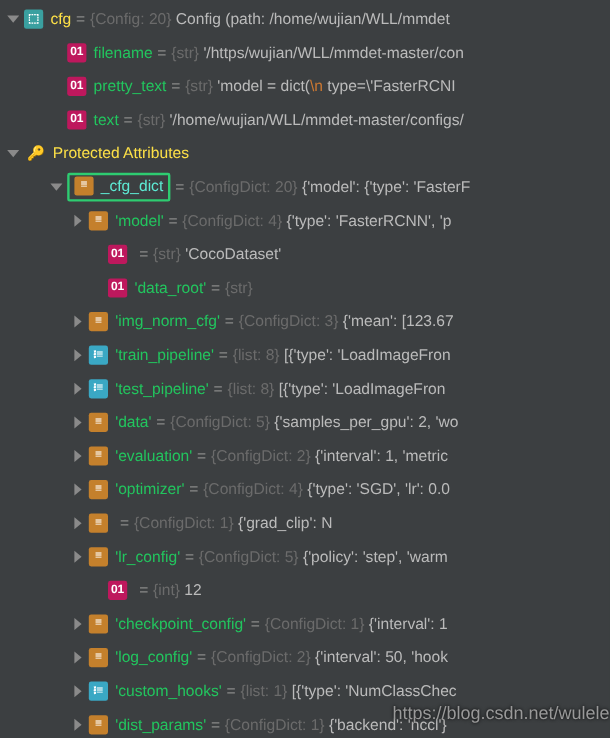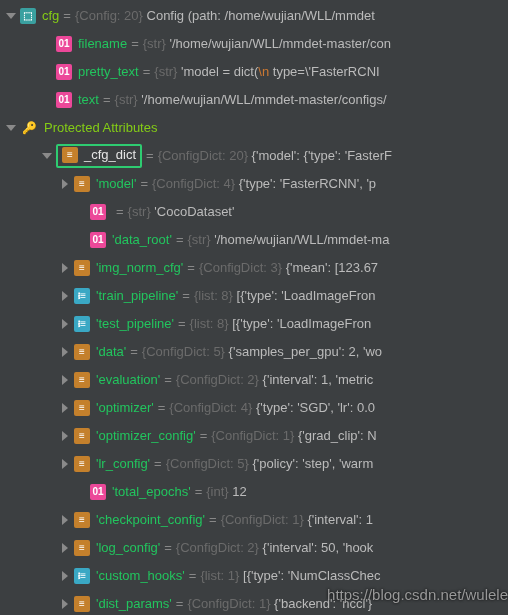--- a/index.html
+++ b/index.html
@@ -51,37 +51,37 @@
     display: inline-flex;
     align-items: center;
     justify-content: center;
     margin-right: 6px;
     border-radius: 2px;
     font-size: 10px;
     font-weight: bold;
     flex-shrink: 0;
   }
   .type-icon.str {
-    background: #ec4899; color: #fff;
+    background: #be185d; color: #fff;
   }
   .type-icon.dict {
     background: #c4802c; color: #fff;
   }
   .type-icon.list {
     background: #3aa8c4; color: #fff;
   }
   .type-icon.special {
     background: #3aa0a0; color: #fff;
   }
   .type-icon.key {
     color: #9c9c9c; background: none; font-size: 12px;
   }
   .name { color: #22c55e; }
-  .name.special { color: #e5e5e5; }
-  .name.section { color: #84cc16; }
+  .name.special { color: #5eead4; }
+  .name.section { color: #fde047; }
   .eq { color: #888; margin: 0 4px; }
   .type-hint { color: #6b6b6b; text-align: right; }
   .value { color: #6a8759; }
   .value.str { color: #bbbbbb; }
   .value.esc { color: #cc7832; }
   .highlight {
     border: 2px solid #2ecc71;
     border-radius: 2px;
     padding: 0 4px 2px 4px;
     display: inline-flex;
@@ -112,21 +112,21 @@
 
   <div id="rows">
       <div class="row">
         <span class="indent" style="width: 36px;"></span>
         <span class="arrow none"></span>
         <span class="type-icon str">01</span>
         <span class="name">filename</span>
         <span class="eq"> = </span>
         <span class="type-hint">{str}</span>
         <span>&nbsp;</span>
-        <span class="value str">'/home/wujian/WLL/mmdet-master/con</span>
+        <span class="value str">'/https/wujian/WLL/mmdet-master/con</span>
       </div>
       <div class="row">
         <span class="indent" style="width: 36px;"></span>
         <span class="arrow none"></span>
         <span class="type-icon str">01</span>
         <span class="name">pretty_text</span>
         <span class="eq"> = </span>
         <span class="type-hint">{str}</span>
         <span>&nbsp;</span>
         <span class="value str"><span>'model = dict(</span><span class="value esc">\n</span><span>    type=\'FasterRCNI</span></span>
@@ -179,21 +179,20 @@
         <span class="value str">'CocoDataset'</span>
       </div>
       <div class="row">
         <span class="indent" style="width: 70px;"></span>
         <span class="arrow none"></span>
         <span class="type-icon str">01</span>
         <span class="name">'data_root'</span>
         <span class="eq"> = </span>
         <span class="type-hint">{str}</span>
         <span>&nbsp;</span>
-        <span class="value str">'/home/wujian/WLL/mmdet-ma</span>
       </div>
       <div class="row">
         <span class="indent" style="width: 54px;"></span>
         <span class="arrow right"></span>
         <span class="type-icon dict">≡</span>
         <span class="name">'img_norm_cfg'</span>
         <span class="eq"> = </span>
         <span class="type-hint">{ConfigDict: 3}</span>
         <span>&nbsp;</span>
         <span class="value str">{'mean': [123.67</span>
@@ -245,41 +244,39 @@
         <span class="name">'optimizer'</span>
         <span class="eq"> = </span>
         <span class="type-hint">{ConfigDict: 4}</span>
         <span>&nbsp;</span>
         <span class="value str">{'type': 'SGD', 'lr': 0.0</span>
       </div>
       <div class="row">
         <span class="indent" style="width: 54px;"></span>
         <span class="arrow right"></span>
         <span class="type-icon dict">≡</span>
-        <span class="name">'optimizer_config'</span>
         <span class="eq"> = </span>
         <span class="type-hint">{ConfigDict: 1}</span>
         <span>&nbsp;</span>
         <span class="value str">{'grad_clip': N</span>
       </div>
       <div class="row">
         <span class="indent" style="width: 54px;"></span>
         <span class="arrow right"></span>
         <span class="type-icon dict">≡</span>
         <span class="name">'lr_config'</span>
         <span class="eq"> = </span>
         <span class="type-hint">{ConfigDict: 5}</span>
         <span>&nbsp;</span>
         <span class="value str">{'policy': 'step', 'warm</span>
       </div>
       <div class="row">
         <span class="indent" style="width: 70px;"></span>
         <span class="arrow none"></span>
         <span class="type-icon str">01</span>
-        <span class="name">'total_epochs'</span>
         <span class="eq"> = </span>
         <span class="type-hint">{int}</span>
         <span>&nbsp;</span>
         <span class="value str">12</span>
       </div>
       <div class="row">
         <span class="indent" style="width: 54px;"></span>
         <span class="arrow right"></span>
         <span class="type-icon dict">≡</span>
         <span class="name">'checkpoint_config'</span>

